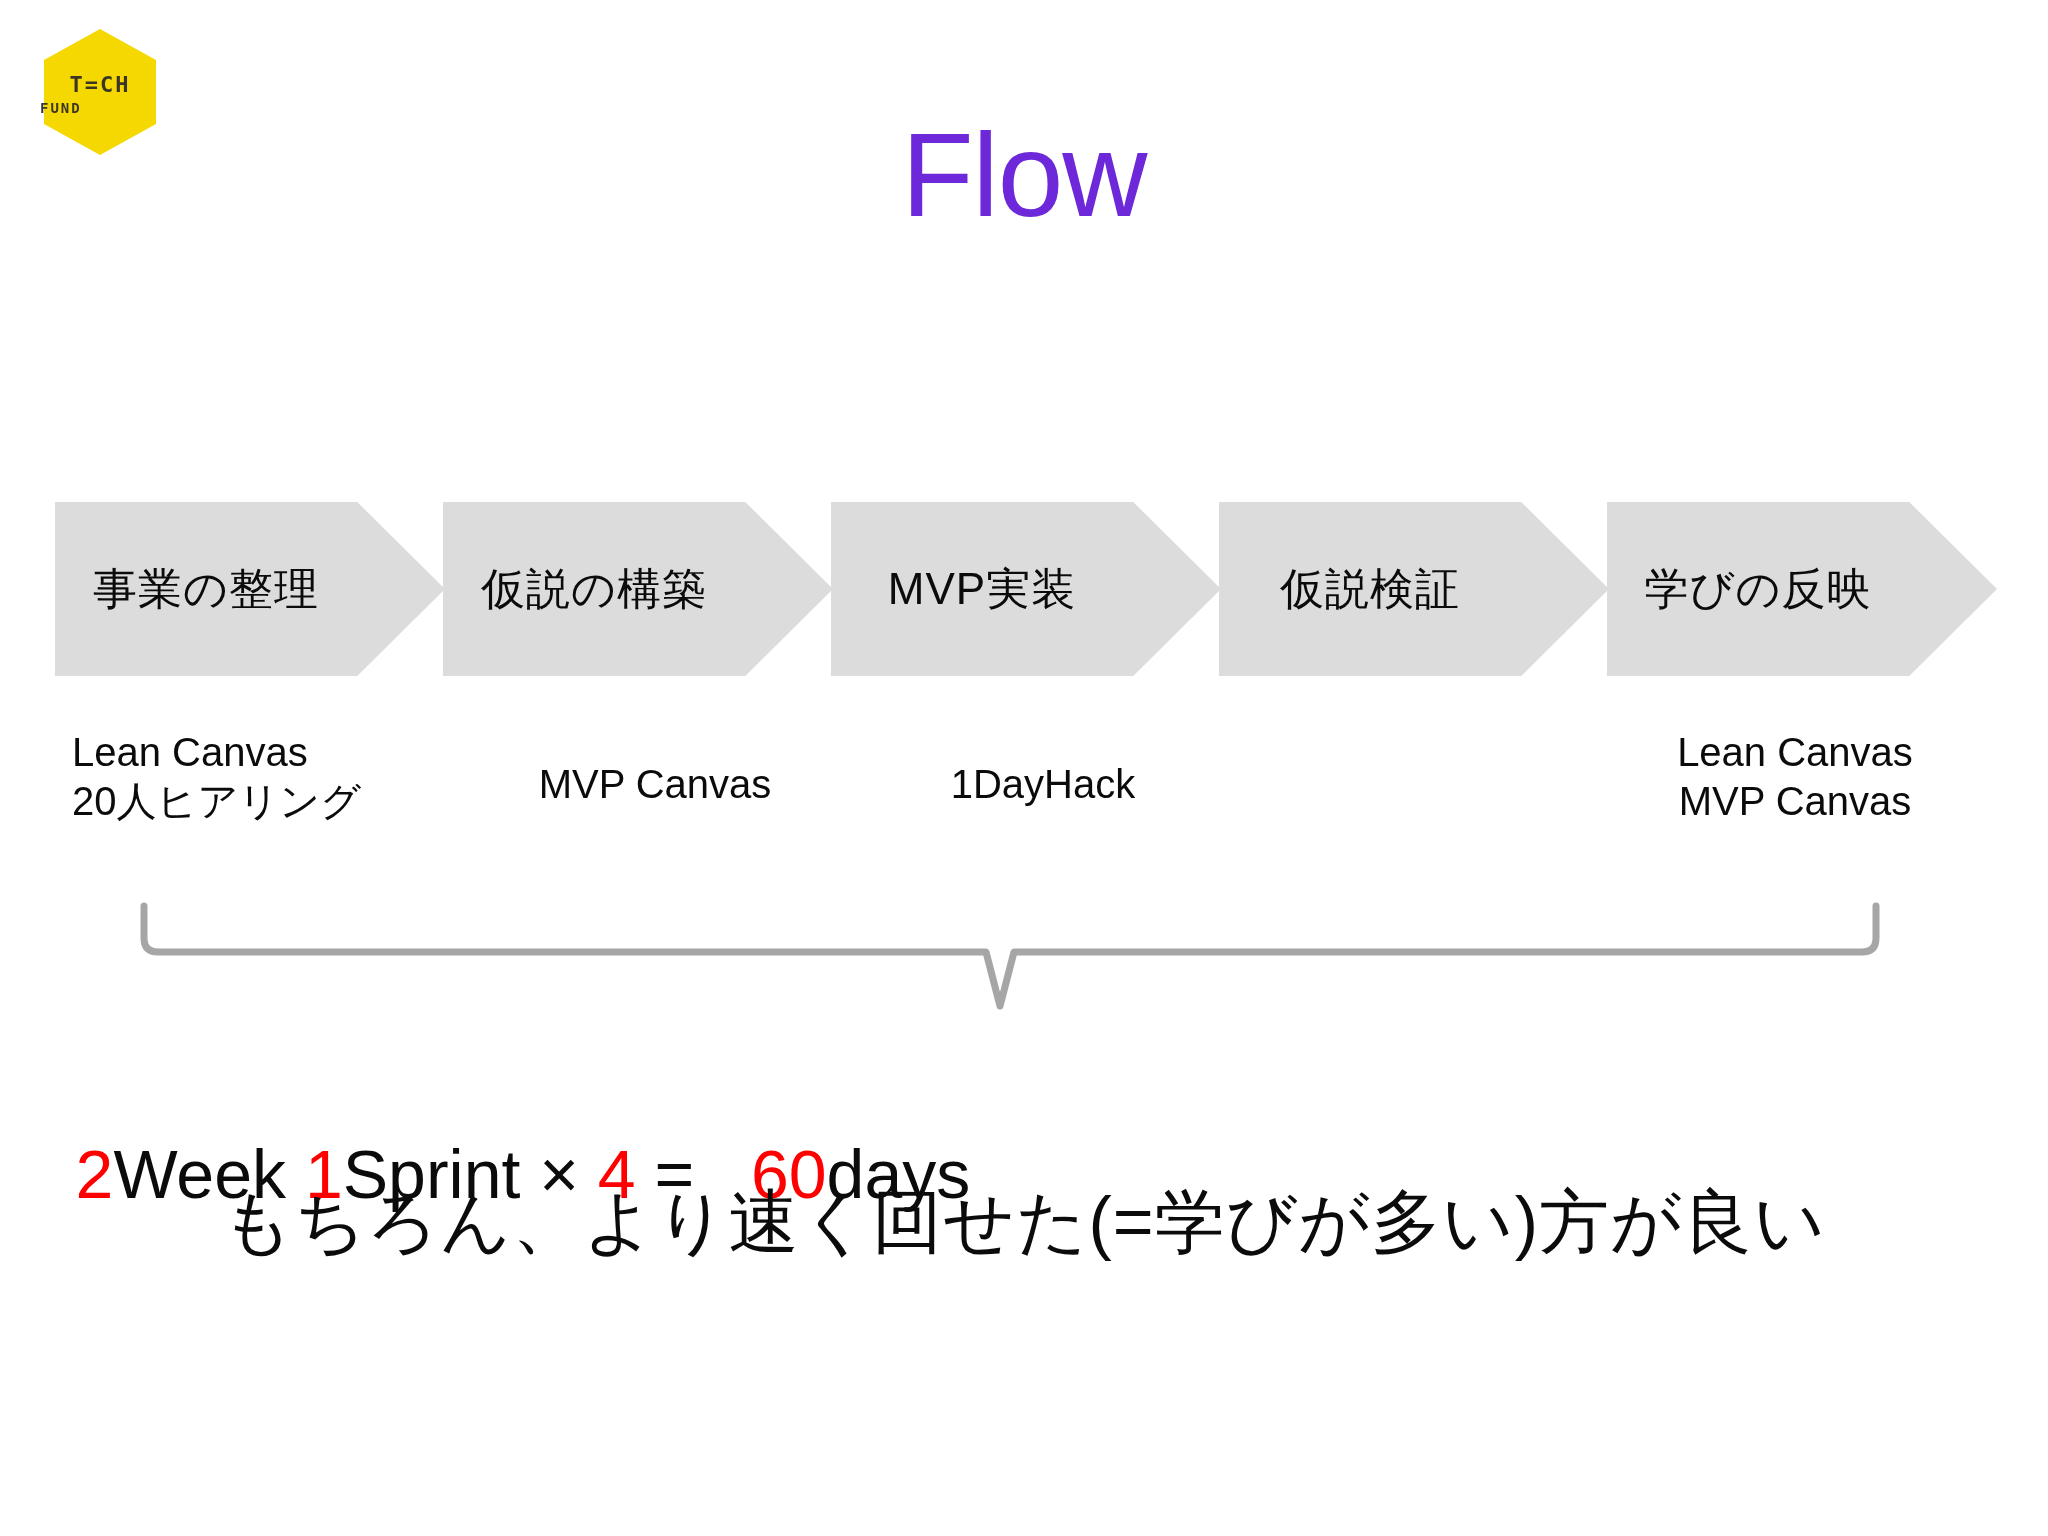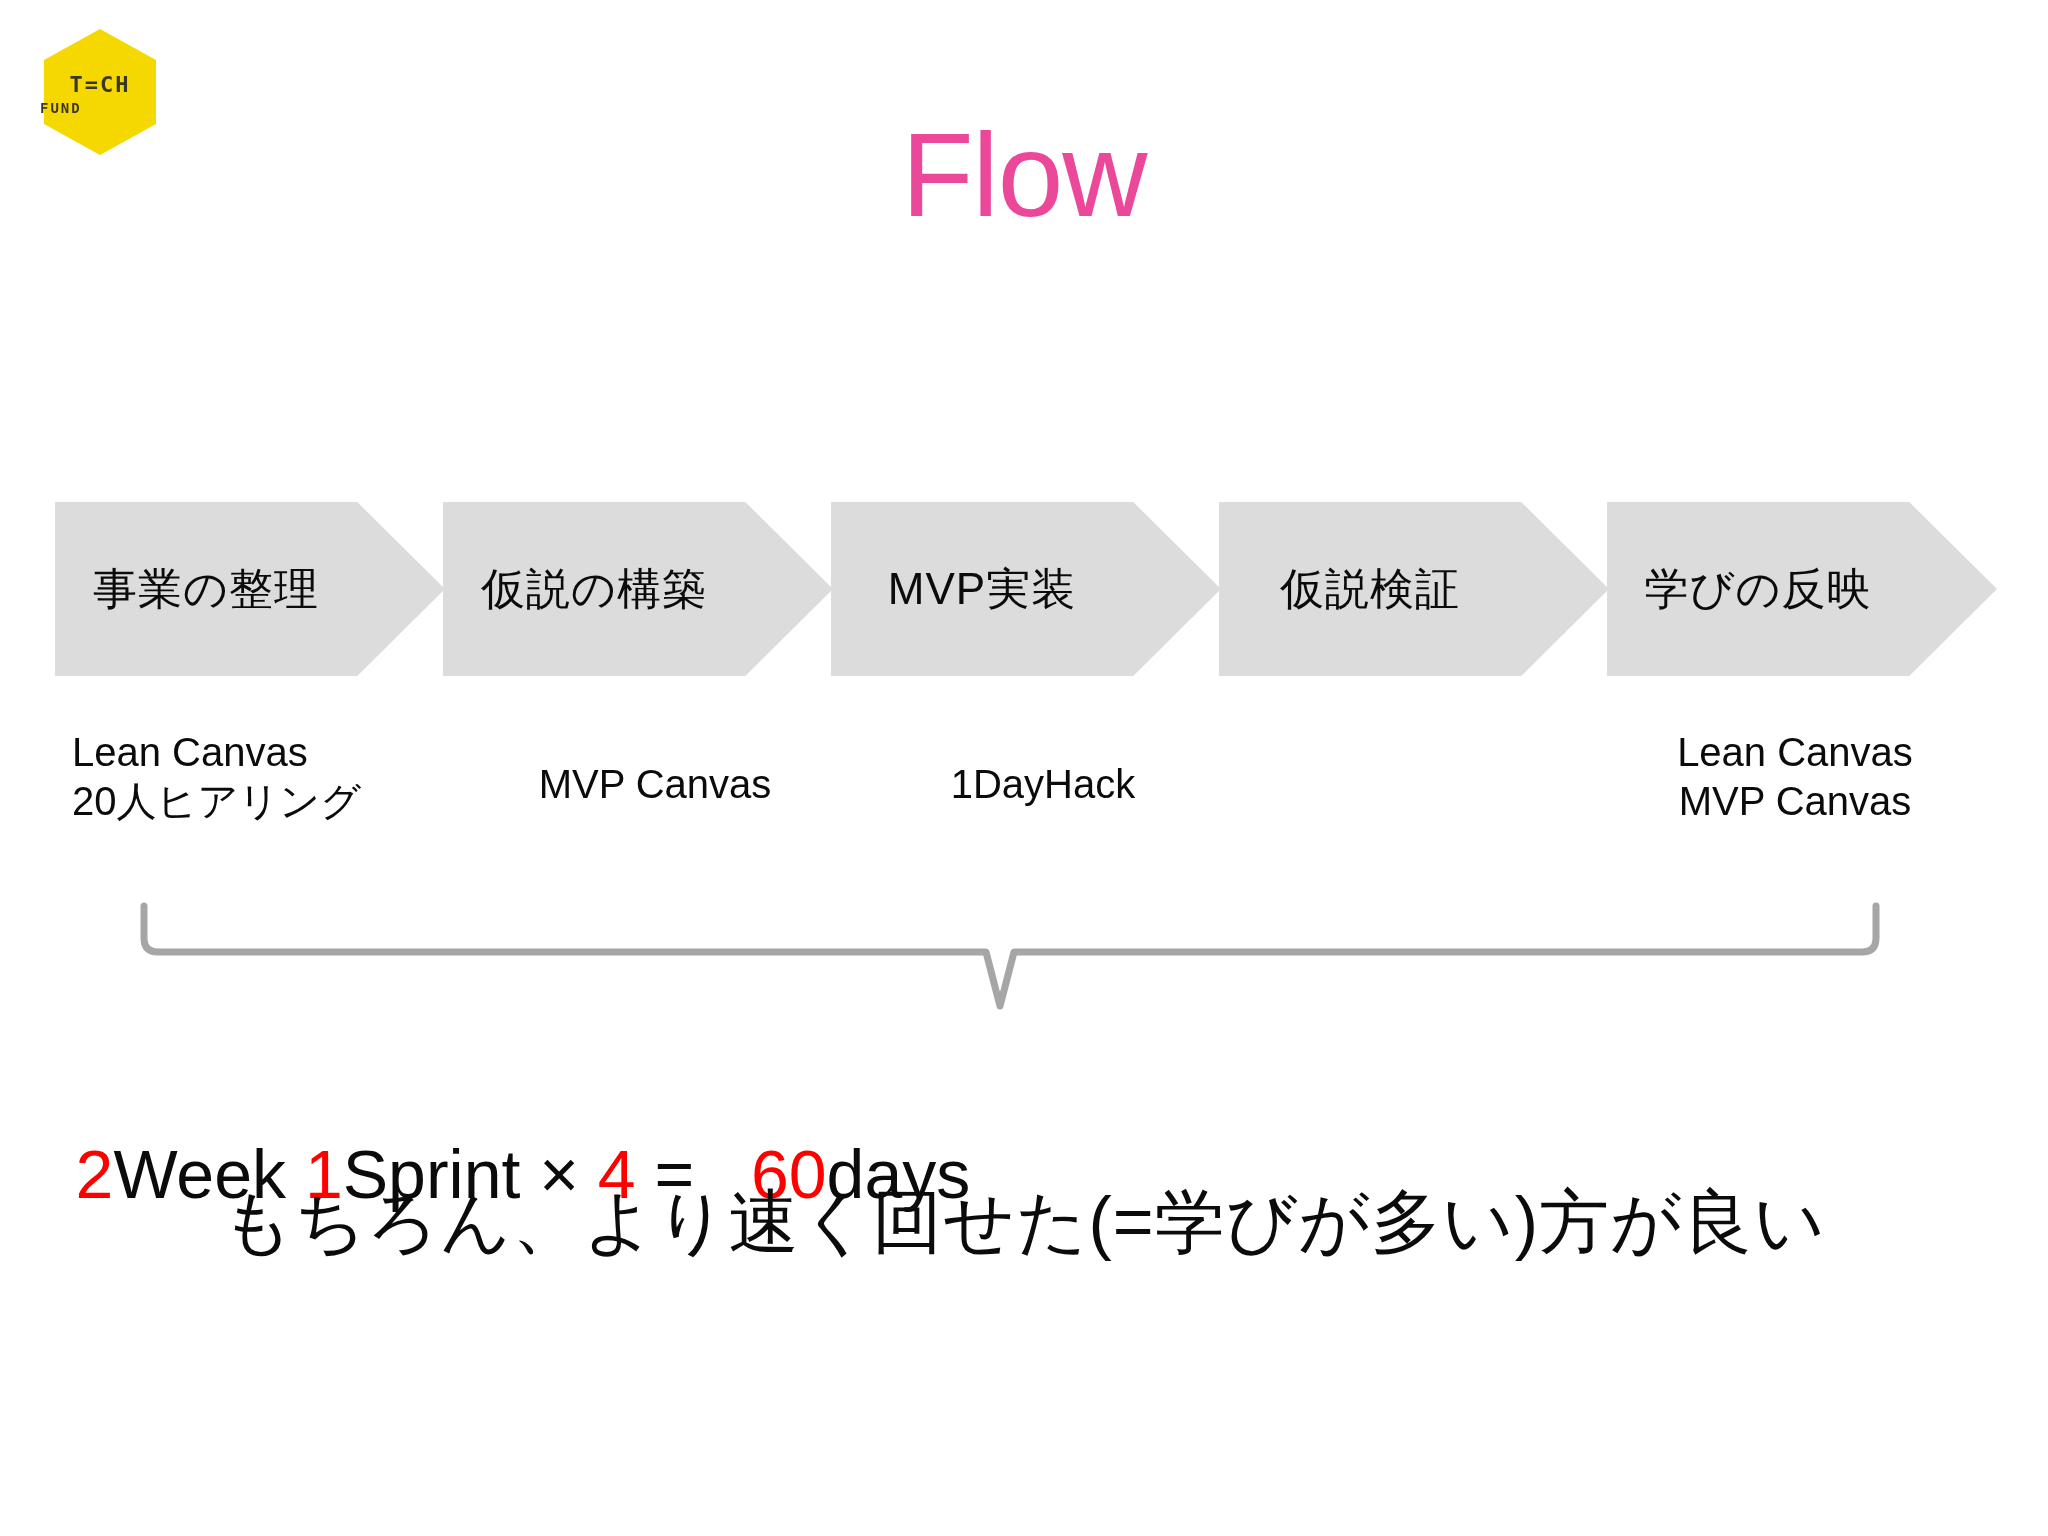--- a/index.html
+++ b/index.html
@@ -65,21 +65,21 @@
 
   
   .page-title {
     position: absolute;
     left: 0;
     top: 108px;
     width: 2048px;
     text-align: center;
     font-size: 118px;
     font-weight: 400;
-    color: #ec4899;
+    color: #6d28d9;
     letter-spacing: -1px;
     line-height: 1.15;
   }
 
   
   .chevron-row {
     position: absolute;
     left: 55px;
     top: 458px;
     width: 1940px;

